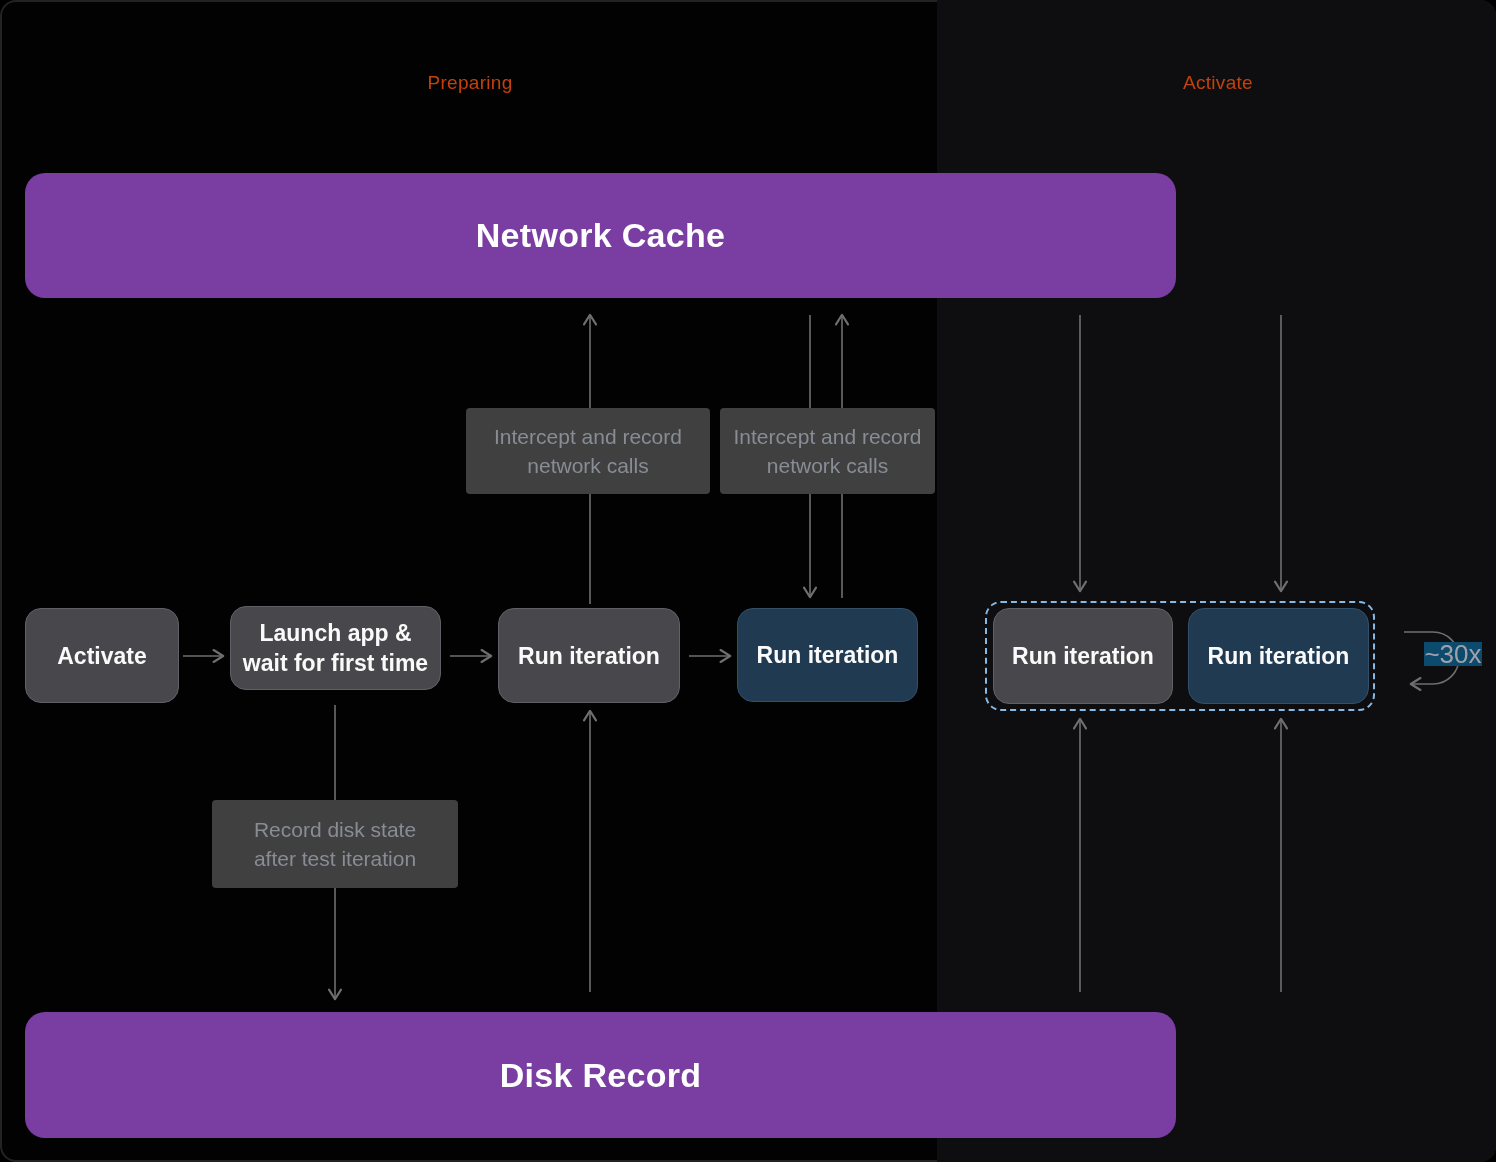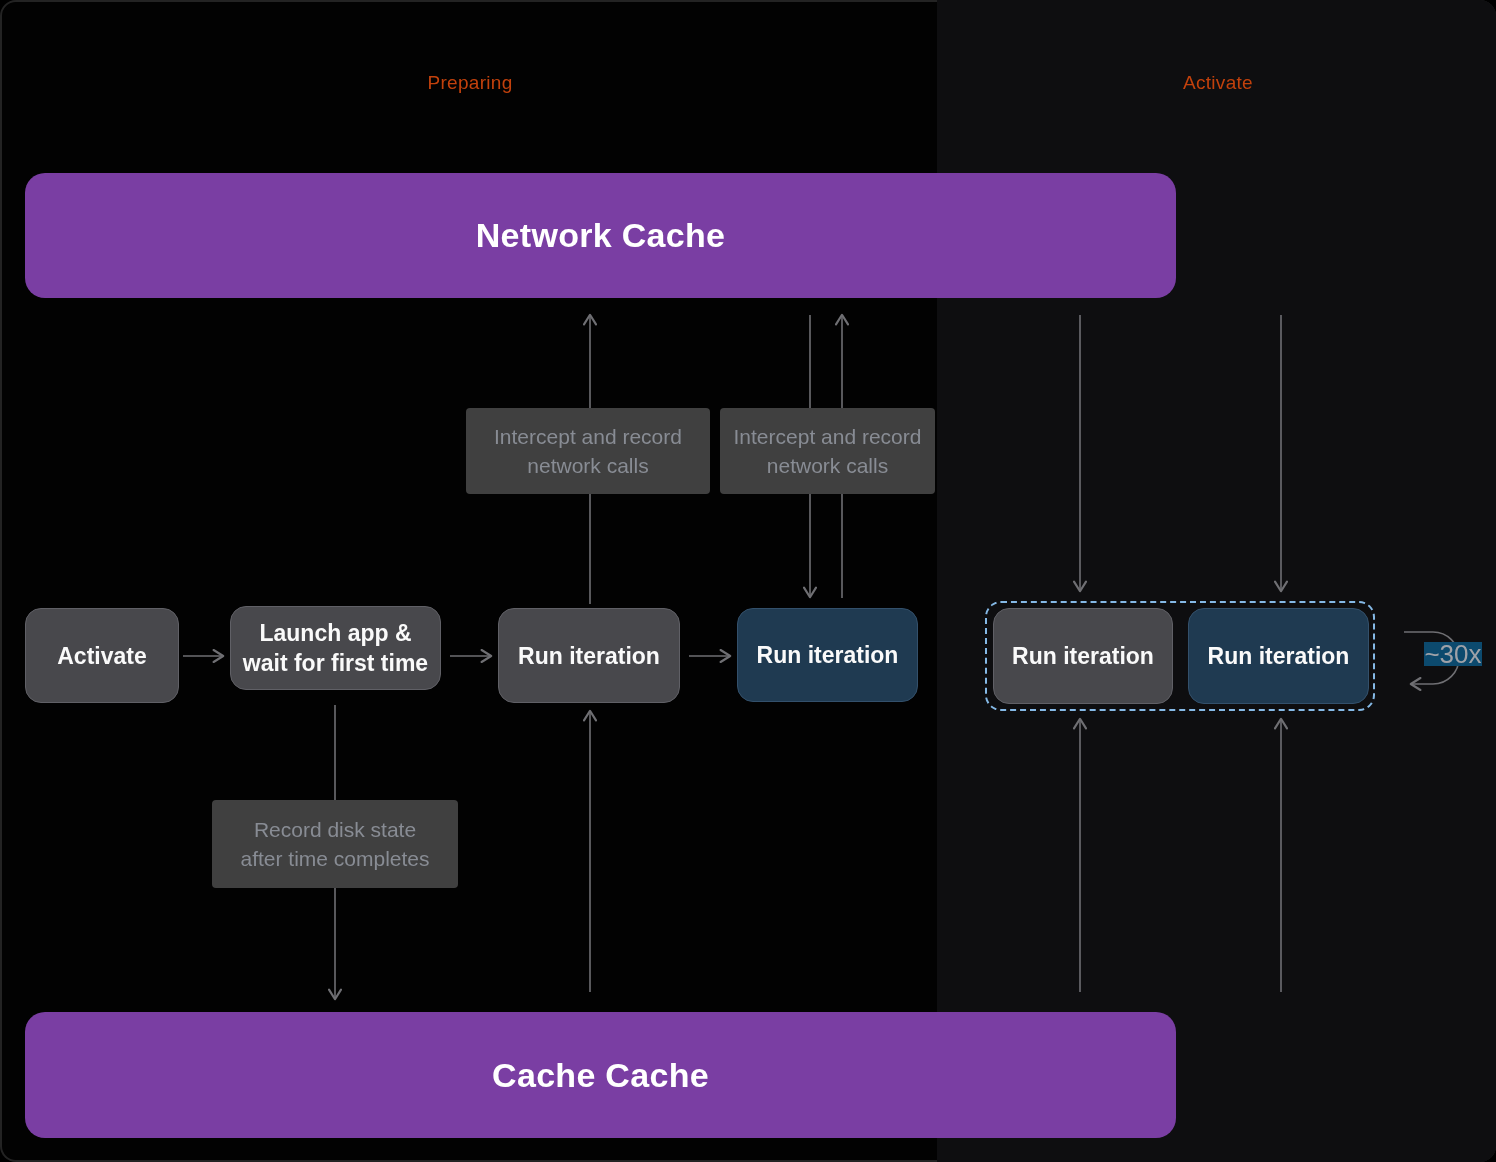--- a/index.html
+++ b/index.html
@@ -141,21 +141,21 @@
 
   <div class="section-label" id="label-preparing">Preparing</div>
 
   <div class="section-label" id="label-running">Activate</div>
 
   <div class="cache-bar" id="network-cache">
     <span>Network Cache</span>
   </div>
 
   <div class="cache-bar" id="disk-cache">
-    <span>Cache Cache</span>
+    <span>Disk Record</span>
   </div>
 
   <svg class="connectors" width="1496" height="1162" viewBox="0 0 1496 1162">
     <defs>
       <marker id="arrowhead" viewBox="0 0 12 12" refX="9" refY="6" markerWidth="9" markerHeight="9" orient="auto-start-reverse">
         <path d="M2 1 L10 6 L2 11" fill="none" stroke="#6f6f73" stroke-width="1.8" stroke-linecap="round" stroke-linejoin="round"></path>
       </marker>
     </defs>
     <g stroke="#6f6f73" stroke-width="1.6" fill="none">
 
@@ -183,21 +183,21 @@
     <span>network calls</span>
   </div>
 
   <div class="annotation" id="annotation-intercept-right">
     <span>Intercept and record</span>
     <span>network calls</span>
   </div>
 
   <div class="annotation" id="annotation-record-disk">
     <span>Record disk state</span>
-    <span>after time completes</span>
+    <span>after test iteration</span>
   </div>
 
   <div class="node gray" id="node-activate">
     <span>Activate</span>
   </div>
 
   <div class="node gray" id="node-launch">
     <span>Launch app &amp; wait for first time</span>
   </div>
 

